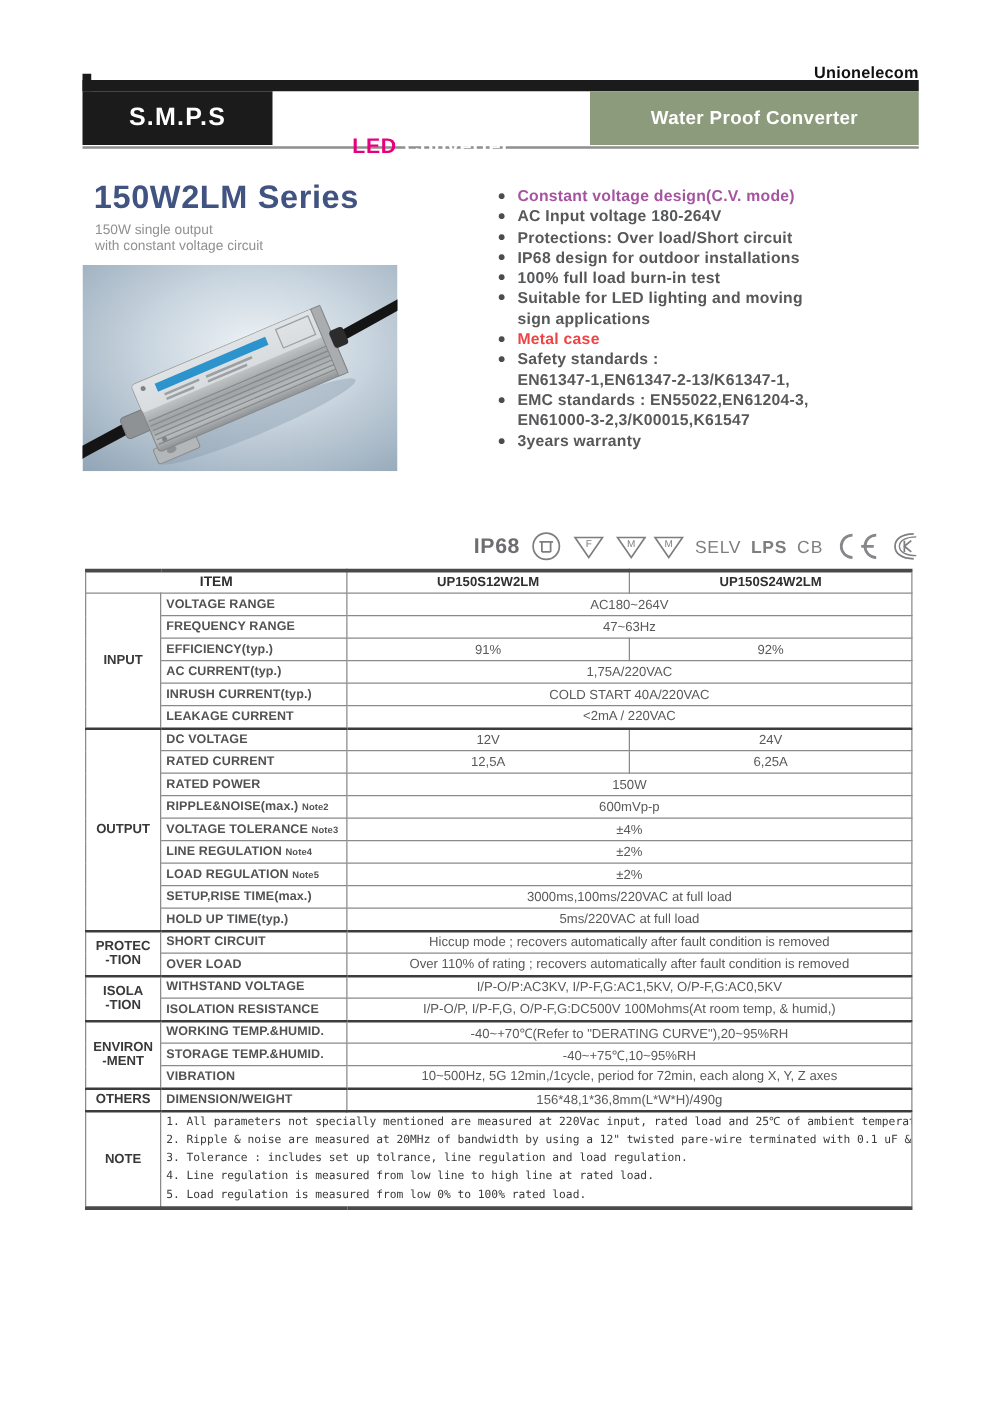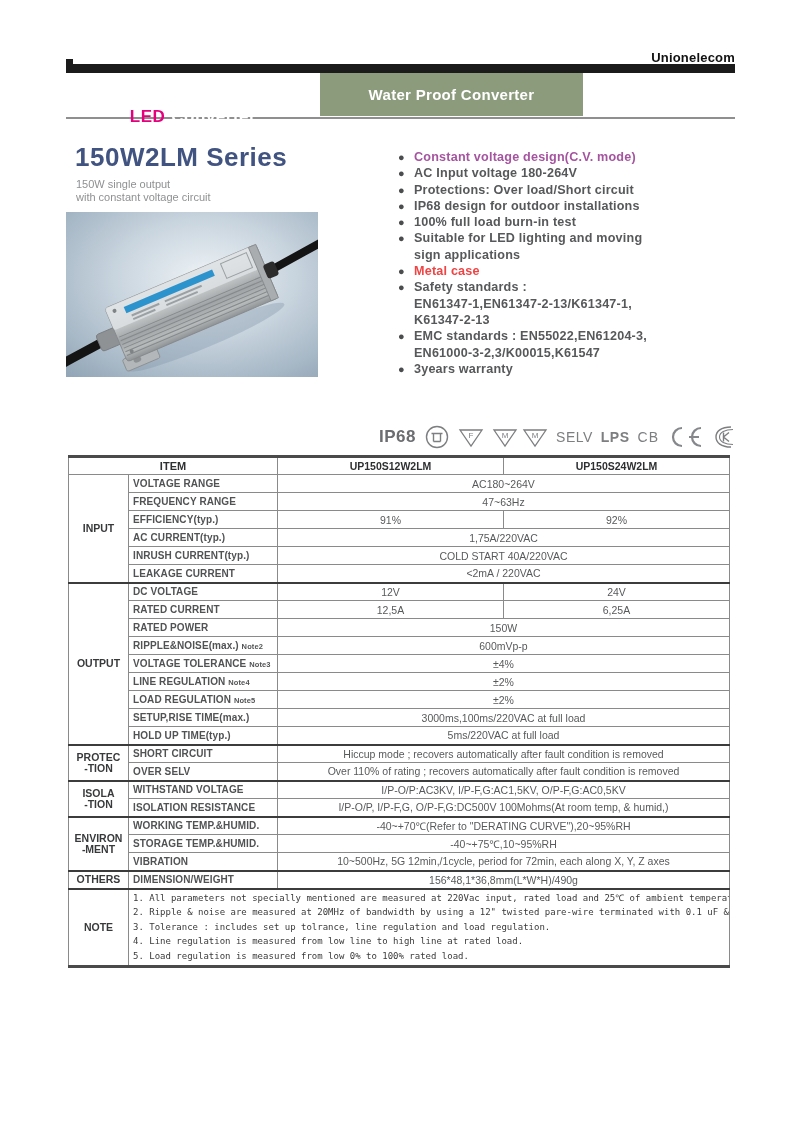--- a/index.html
+++ b/index.html
@@ -66,20 +66,21 @@
 <body>
 
 <div class="page">
 
   <div class="brand">Unionelecom</div>
 
   <div class="header-bar">
     <div class="notch"></div>
     <div class="top-strip"></div>
     <div class="tabs">
+      <div class="tab tab-smps">S.M.P.S</div>
       <div class="tab tab-led">
         <span class="led">LED</span>
         <span>Converter</span>
       </div>
       <div class="tab tab-wp">Water Proof Converter</div>
     </div>
     <div class="header-underline"></div>
   </div>
 
   <div class="series-title">150W2LM Series</div>
@@ -159,23 +160,20 @@
         <span class="dot">●</span>
         <span class="ftext">Metal case</span>
       </div>
     <div class="feat">
         <span class="dot">●</span>
         <span class="ftext">Safety standards :</span>
       </div>
     <div class="feat cont">
         <span class="ftext">EN61347-1,EN61347-2-13/K61347-1,</span>
       </div>
-    <div class="feat cont">
-        <span class="ftext">K61347-2-13</span>
-      </div>
     <div class="feat">
         <span class="dot">●</span>
         <span class="ftext">EMC standards : EN55022,EN61204-3,</span>
       </div>
     <div class="feat cont">
         <span class="ftext">EN61000-3-2,3/K00015,K61547</span>
       </div>
     <div class="feat">
         <span class="dot">●</span>
         <span class="ftext">3years warranty</span>
@@ -295,21 +293,21 @@
           </tr>
       <tr class="sec">
         <td class="cat" rowspan="2">
               <div>PROTEC</div>
               <div>-TION</div>
             </td>
         <td class="lbl">SHORT CIRCUIT</td>
         <td class="val" colspan="2">Hiccup mode ; recovers automatically after fault condition is removed</td>
       </tr>
       <tr>
-            <td class="lbl">OVER SELV</td>
+            <td class="lbl">OVER LOAD</td>
             <td class="val" colspan="2">Over 110% of rating ; recovers automatically after fault condition is removed</td>
           </tr>
       <tr class="sec">
         <td class="cat" rowspan="2">
               <div>ISOLA</div>
               <div>-TION</div>
             </td>
         <td class="lbl">WITHSTAND VOLTAGE</td>
         <td class="val" colspan="2">I/P-O/P:AC3KV, I/P-F,G:AC1,5KV, O/P-F,G:AC0,5KV</td>
       </tr>

